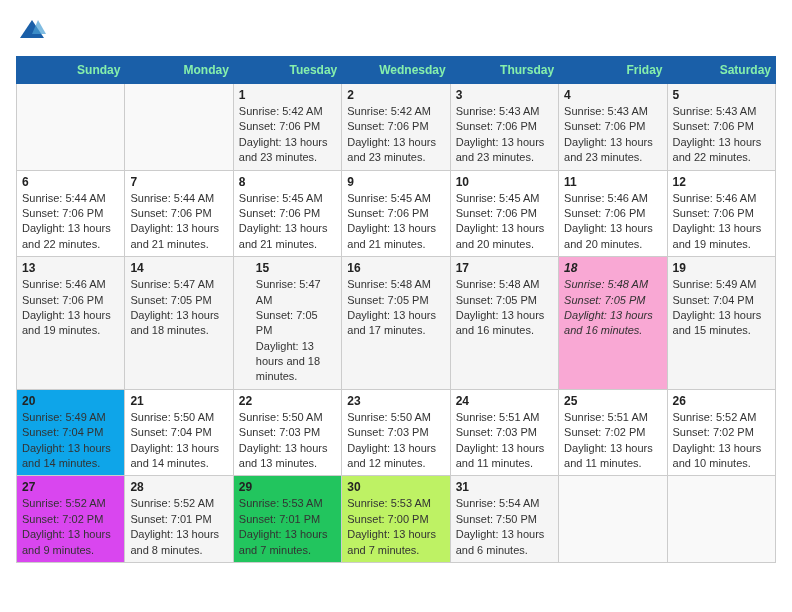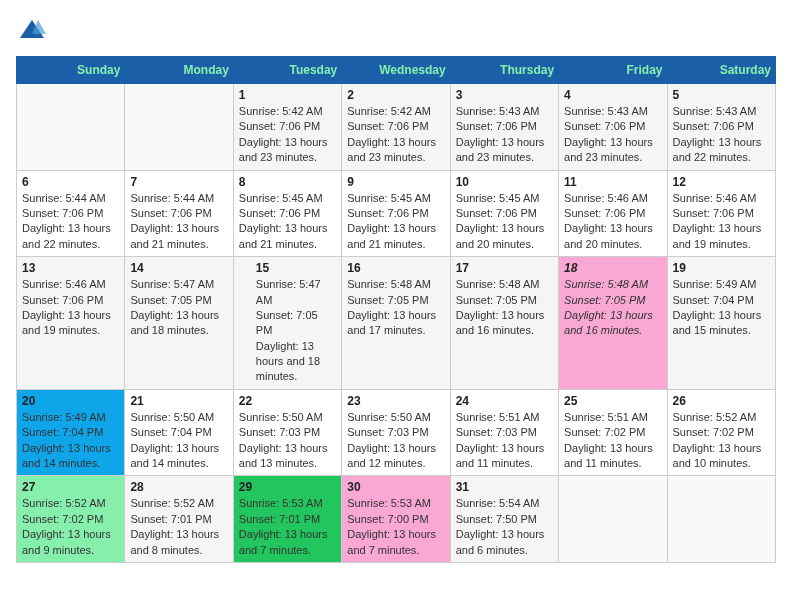--- a/index.html
+++ b/index.html
@@ -289,39 +289,39 @@
 Daylight: 13 hours and 11 minutes.</div>
         </td>
         <td style="background: rgb(255, 255, 255);">
           <span class="day-number">26</span>
           <div class="day-info" style="white-space: pre-line;">Sunrise: 5:52 AM
 Sunset: 7:02 PM
 Daylight: 13 hours and 10 minutes.</div>
         </td>
       </tr>
       <tr>
-        <td style="background: #86efac; margin-left: 44px;">
+        <td style="background: #d946ef; margin-left: 44px;">
           <span class="day-number">27</span>
           <div class="day-info" style="white-space: pre-line;">Sunrise: 5:52 AM
 Sunset: 7:02 PM
 Daylight: 13 hours and 9 minutes.</div>
         </td>
         <td style="background: rgb(245, 245, 245);">
           <span class="day-number">28</span>
           <div class="day-info" style="white-space: pre-line;">Sunrise: 5:52 AM
 Sunset: 7:01 PM
 Daylight: 13 hours and 8 minutes.</div>
         </td>
         <td style="background: #22c55e;">
           <span class="day-number">29</span>
           <div class="day-info" style="white-space: pre-line;">Sunrise: 5:53 AM
 Sunset: 7:01 PM
 Daylight: 13 hours and 7 minutes.</div>
         </td>
-        <td style="background: #f9a8d4;">
+        <td style="background: #bef264;">
           <span class="day-number">30</span>
           <div class="day-info" style="white-space: pre-line;">Sunrise: 5:53 AM
 Sunset: 7:00 PM
 Daylight: 13 hours and 7 minutes.</div>
         </td>
         <td style="background: rgb(245, 245, 245);">
           <span class="day-number">31</span>
           <div class="day-info" style="white-space: pre-line;">Sunrise: 5:54 AM
 Sunset: 7:50 PM
 Daylight: 13 hours and 6 minutes.</div>

